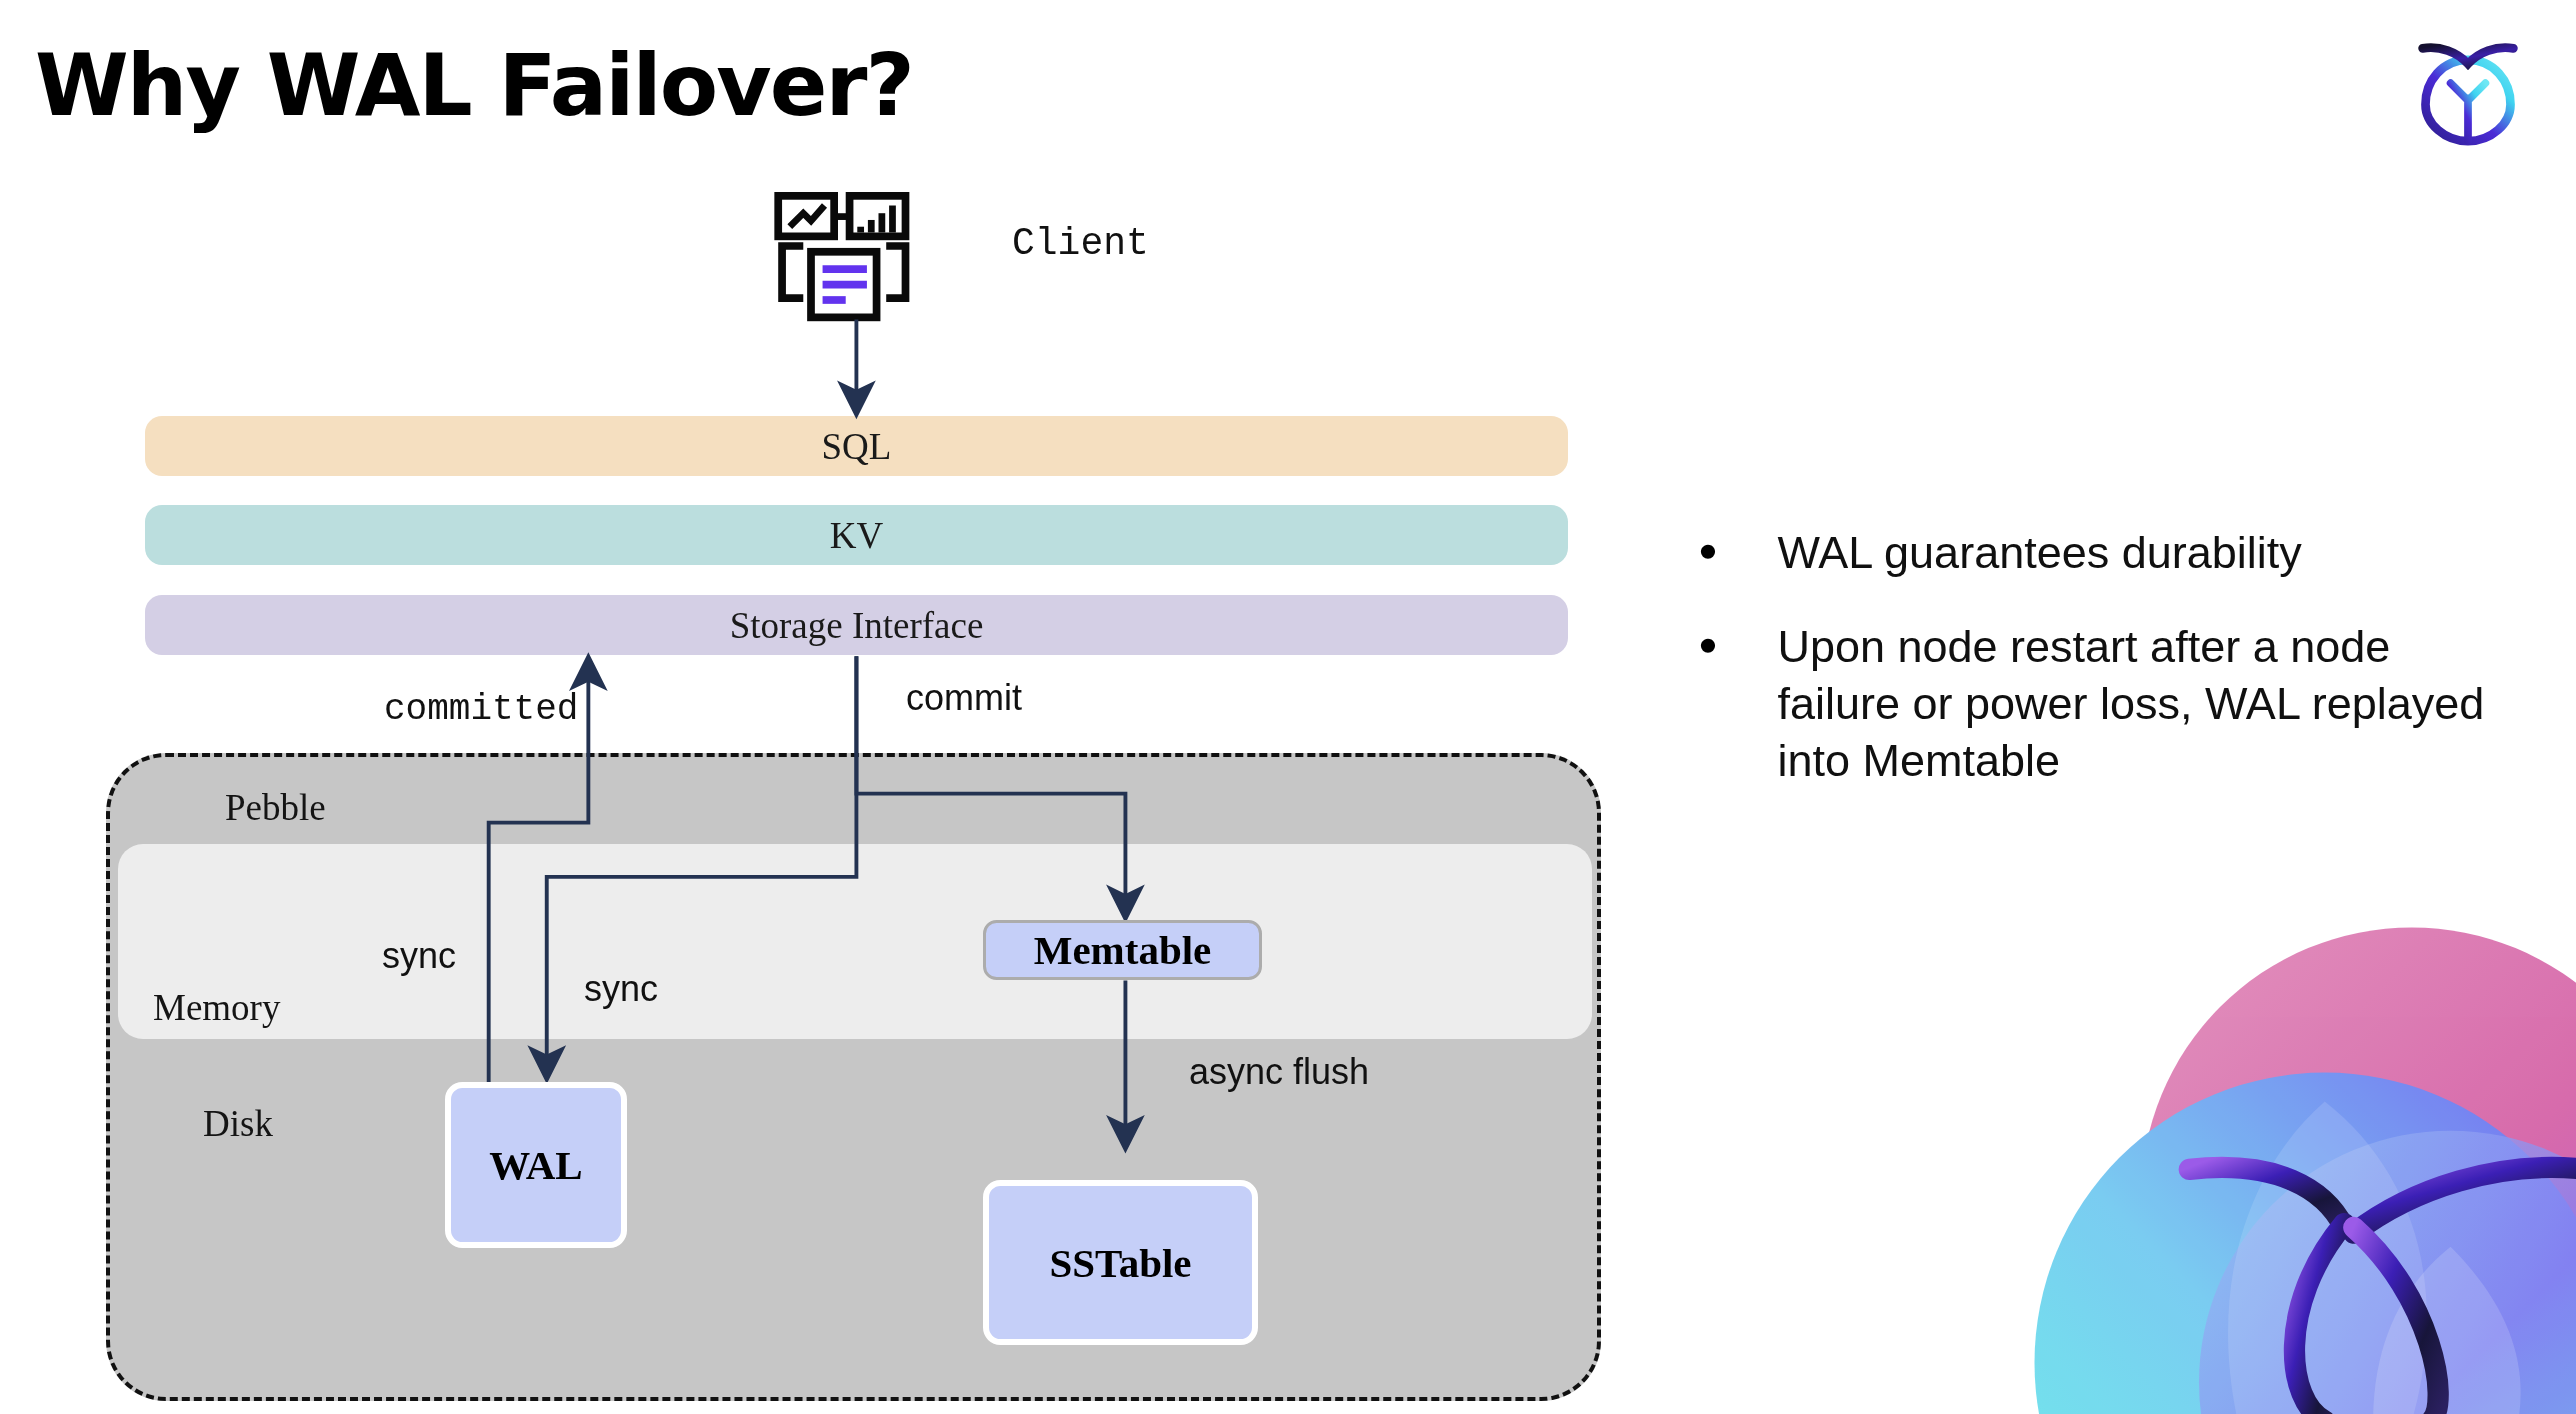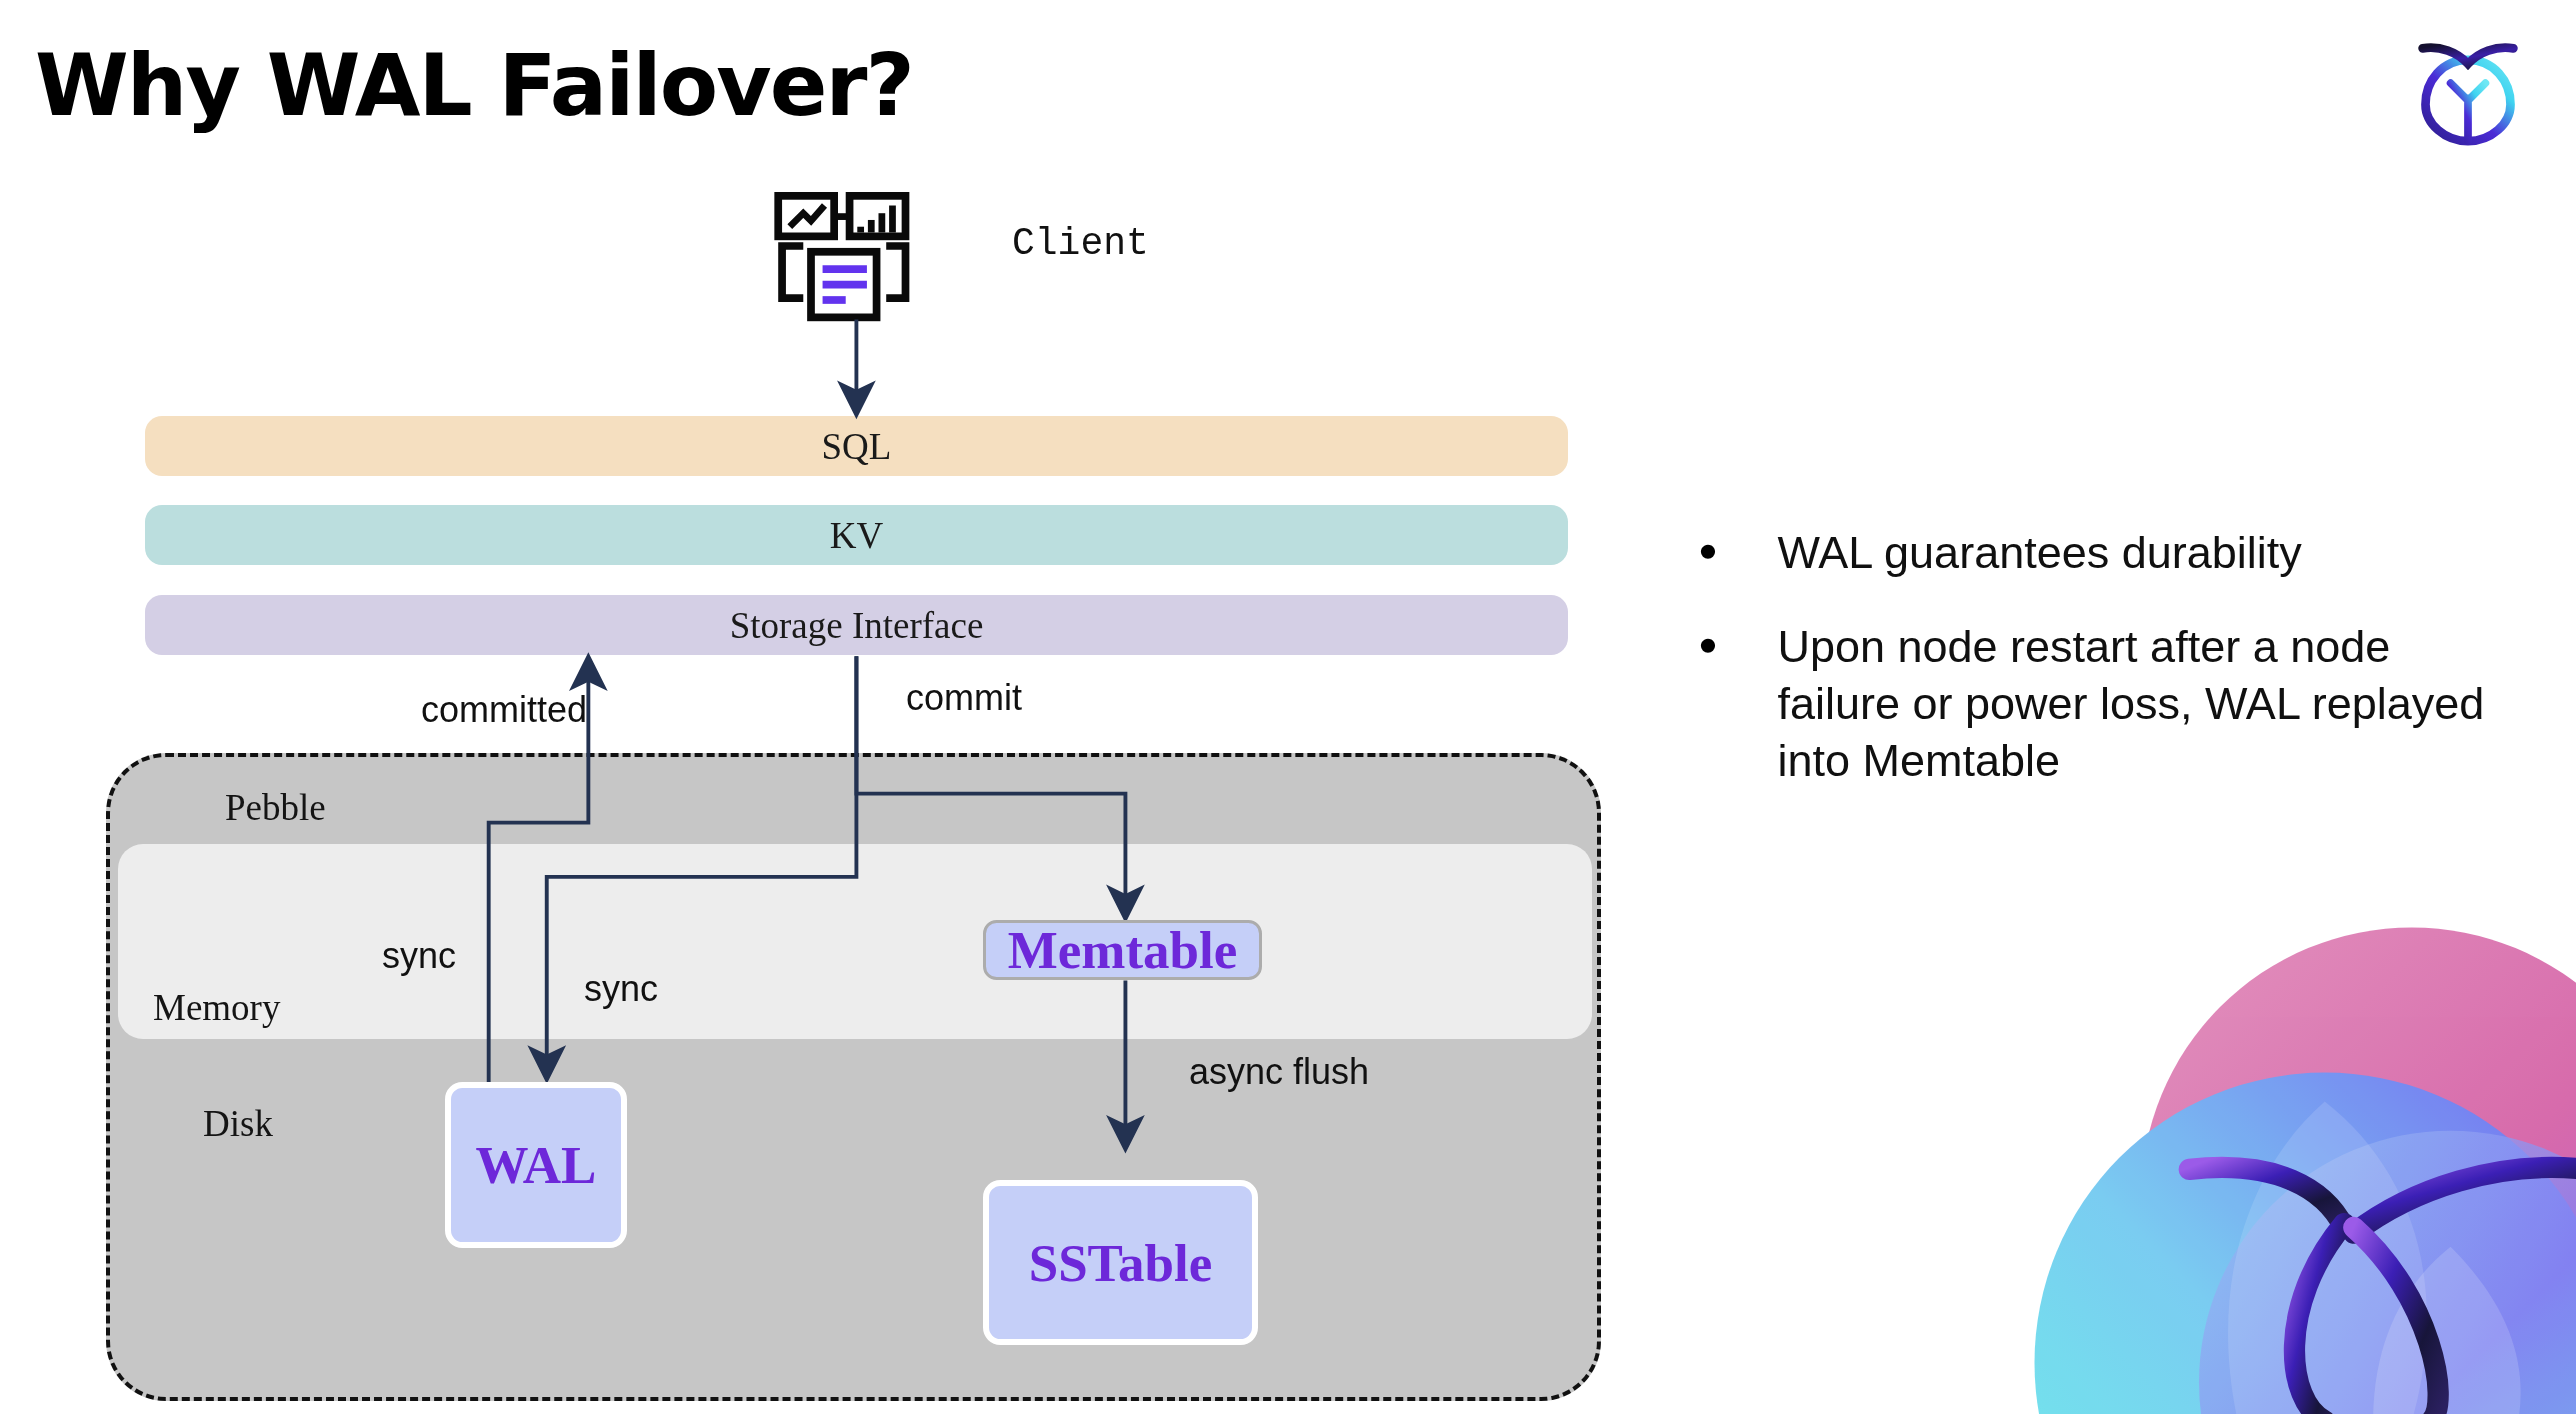--- a/index.html
+++ b/index.html
@@ -74,21 +74,21 @@
   }
   #lbl-pebble{left:225px;top:786px;}
   #lbl-memory{left:153px;top:986px;}
   #lbl-disk{left:203px;top:1102px;}
 
   
   .node{
     position:absolute;border-radius:17.4px;background:#C5CFF8;
     display:flex;align-items:center;justify-content:center;
     font-family:"Liberation Serif","DejaVu Serif",serif;
-    font-weight:bold;font-size:53px;color:#6d28d9;
+    font-weight:bold;font-size:41px;color:#000000;
     box-sizing:border-box;
   }
   #node-memtable{
     left:983px;top:920px;width:279px;height:60px;
     border:3.9px solid #ACACAC;border-radius:13.5px;
   }
   #node-wal{
     left:445px;top:1082px;width:182px;height:166px;
     border:6.8px solid #ffffff;
   }
@@ -97,21 +97,21 @@
     border:6.8px solid #ffffff;
     margin-top:28px;
   }
 
   
   .edge-label{
     position:absolute;
     font-family:"Liberation Sans",sans-serif;
     font-size:36px;color:#111;white-space:nowrap;
   }
-  #el-committed{left:421px;top:689px;}
+  #el-committed{left:384px;top:689px;font-family:Liberation Mono, monospace;}
   #el-commit{left:906px;top:677px;}
   #el-sync1{left:382px;top:935px;}
   #el-sync2{left:584px;top:968px;}
   #el-asyncflush{left:1189px;top:1051px;}
 
   
   #edges{position:absolute;left:0;top:0;width:2576px;height:1415px;
          pointer-events:none;}
 </style>
 </head>

